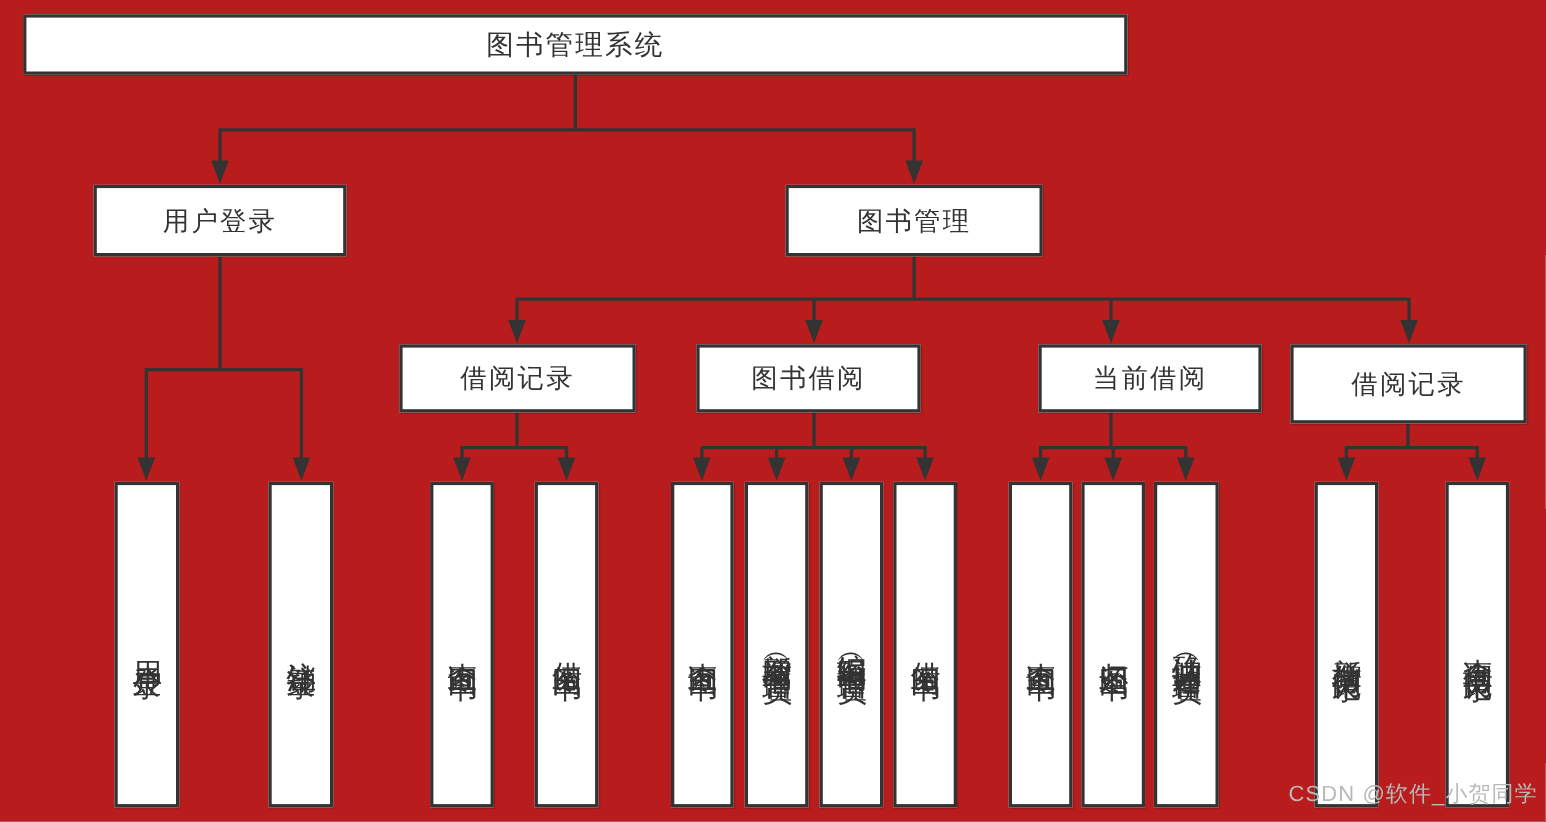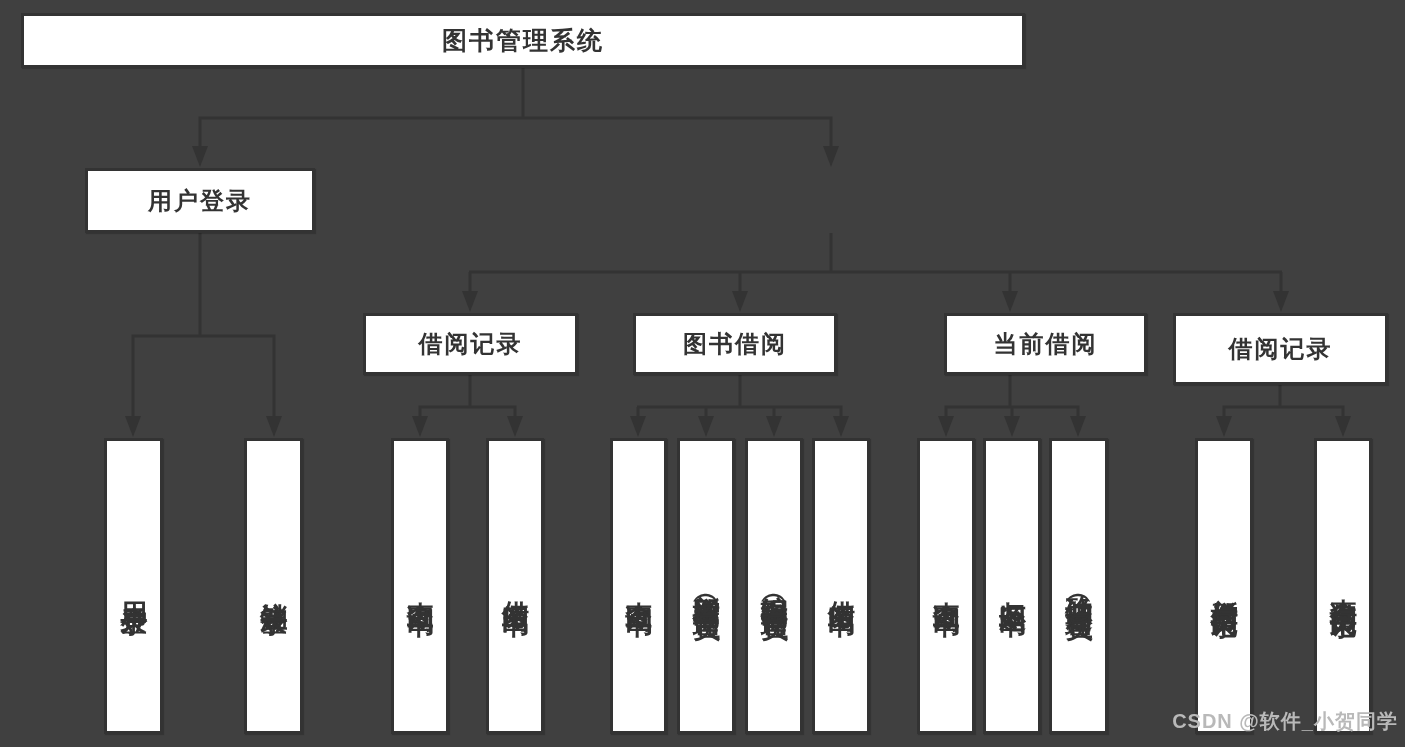--- a/index.html
+++ b/index.html
@@ -5,22 +5,21 @@
   html, body { margin: 0; padding: 0; }
   body {
     width: 1405px; height: 747px;
     background: #ffffff;
     font-family: "Liberation Sans", sans-serif;
     overflow: hidden;
   }
   #stage {
     position: relative;
     width: 1405px; height: 747px;
-    background: #404040;
-    font-weight: bold;
+    background: #b91c1c;
   }
   #wires {
     position: absolute; left: 0; top: 0;
     width: 1405px; height: 747px;
   }
   .box {
     position: absolute;
     box-sizing: border-box;
     background: #ffffff;
     border: 3px solid #333333;
@@ -96,20 +95,21 @@
       <polygon points="1004,416 1020,416 1012,437"></polygon>
       <polygon points="1070,416 1086,416 1078,437"></polygon>
       <polygon points="1216,416 1232,416 1224,437"></polygon>
       <polygon points="1335,416 1351,416 1343,437"></polygon>
     </g>
   </svg>
 
   <div class="box h root" style="left:21px; top:13px; width:1004px; height:55px">图书管理系统</div>
 
   <div class="box h" style="left:85px; top:168px; width:230px; height:65px">用户登录</div>
+  <div class="box h" style="left:714px; top:168px; width:234px; height:65px">图书管理</div>
 
   <div class="box h" style="left:363px; top:313px; width:215px; height:62px">借阅记录</div>
   <div class="box h" style="left:633px; top:313px; width:204px; height:62px">图书借阅</div>
   <div class="box h" style="left:944px; top:313px; width:203px; height:62px">当前借阅</div>
   <div class="box h" style="left:1173px; top:313px; width:215px; height:72px">借阅记录</div>
 
   <div class="box v" style="left:104px; top:438px; width:59px; height:296px">用户登录</div>
   <div class="box v" style="left:244px; top:438px; width:59px; height:296px">注销登录</div>
 
   <div class="box v" style="left:391px; top:438px; width:58px; height:296px">查询图书</div>

